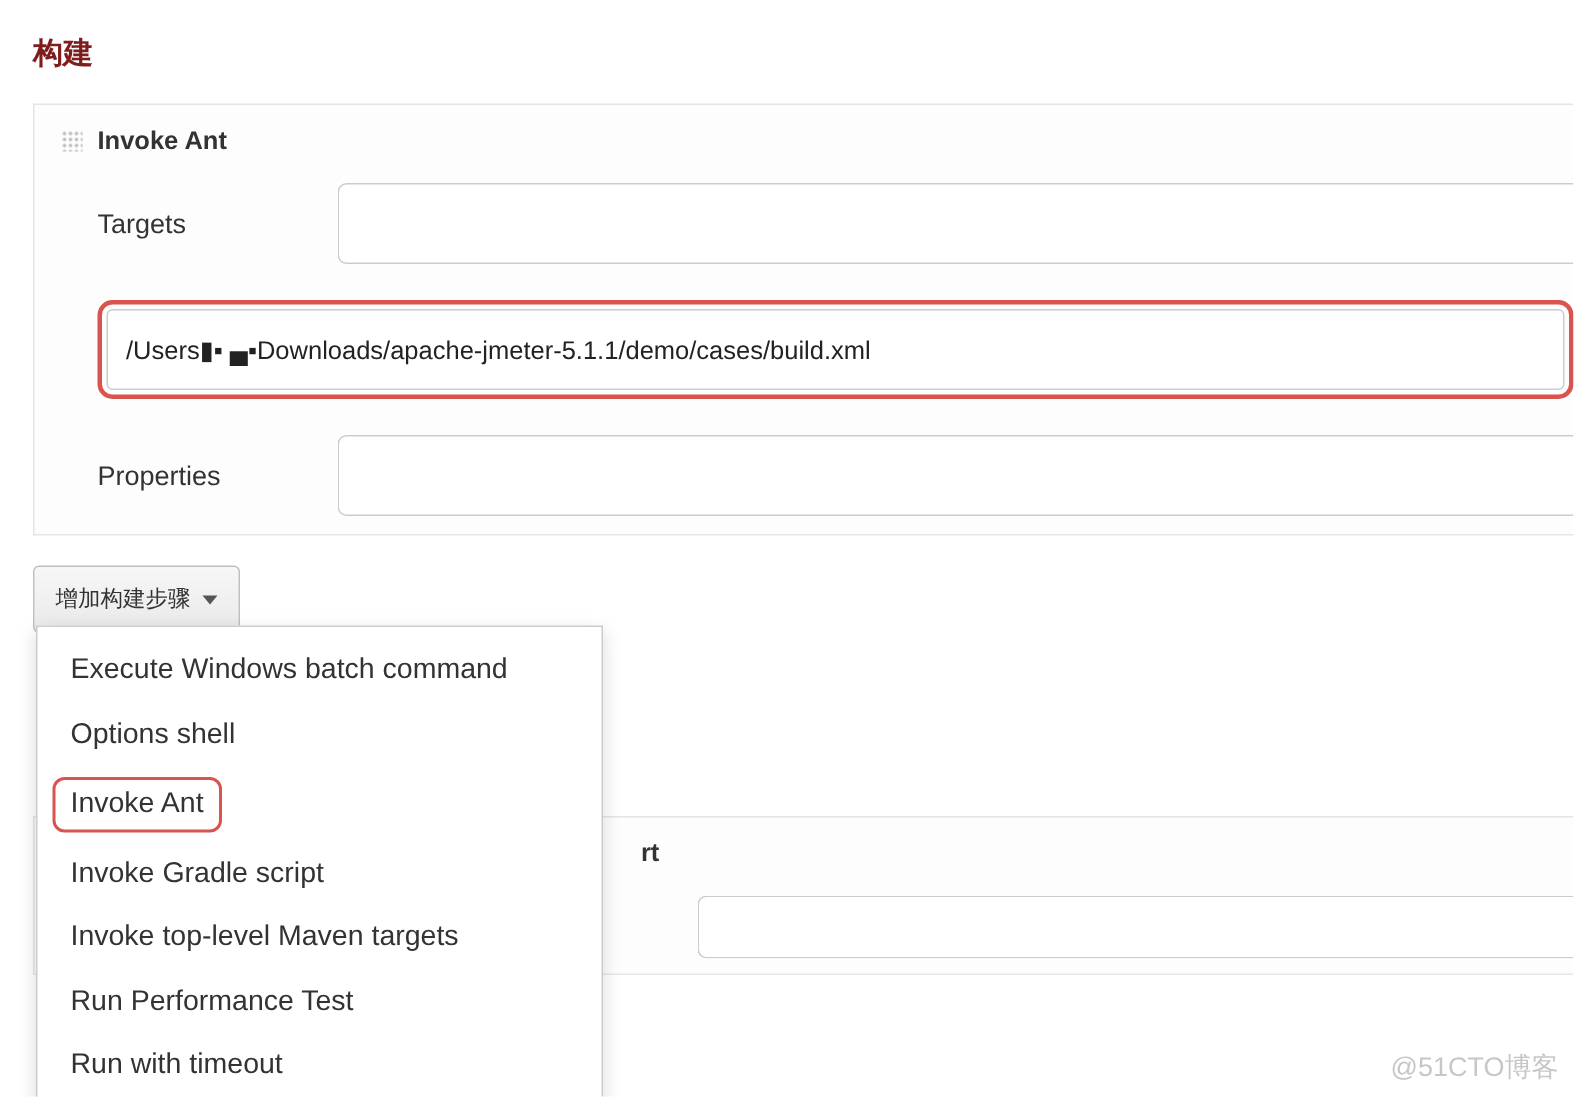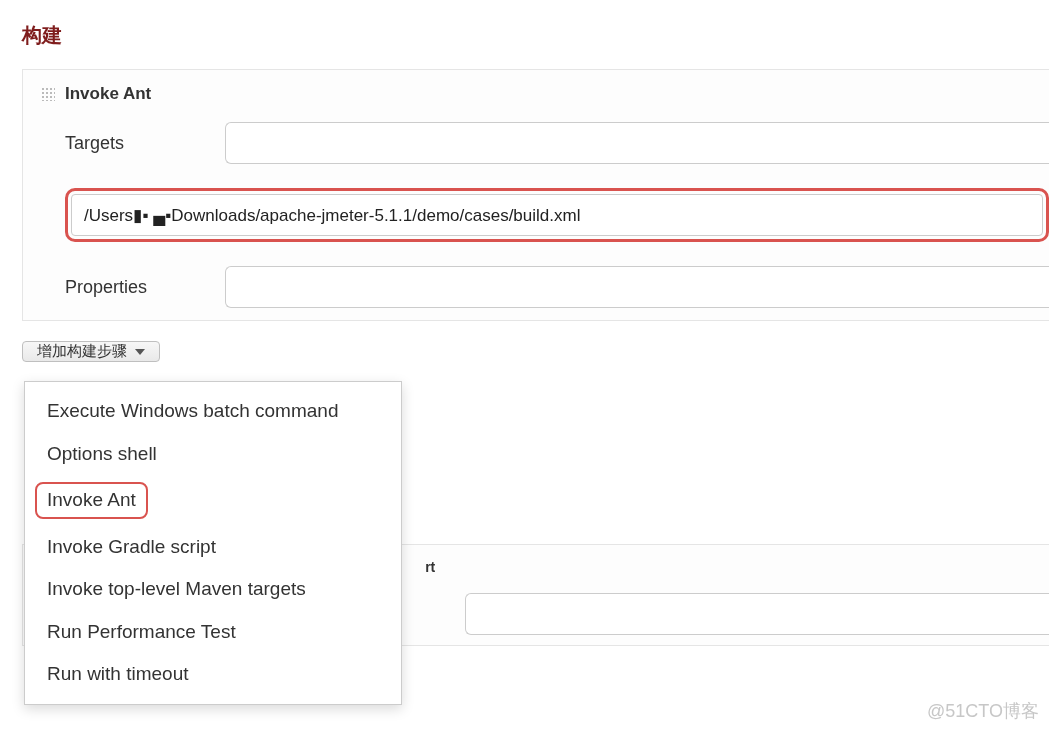--- a/index.html
+++ b/index.html
@@ -51,21 +51,21 @@
     padding: 12px 0 12px 42px;
   }
   .form-label {
     width: 160px;
     font-size: 18px;
     color: #333;
     flex-shrink: 0;
   }
   .text-input {
     flex: 1;
-    height: 42px;
+    height: 54px;
     border: 1px solid #ccc;
     border-right: none;
     border-radius: 6px 0 0 6px;
     background: #fff;
     padding: 0 12px;
     font-size: 17px;
     color: #222;
     outline: none;
   }
   .highlight-box {
@@ -83,21 +83,21 @@
   .last-row { padding-bottom: 26px; }
 
   .add-step-wrap {
     margin: 20px 0 0 22px;
     position: relative;
   }
   .add-step-btn {
     background: linear-gradient(#f7f7f7, #e9e9e9);
     border: 1px solid #bfbfbf;
     border-radius: 4px;
-    padding: 0 14px;
+    padding: 12px 14px;
     font-size: 15px;
     color: #333;
     cursor: pointer;
     display: inline-flex;
     align-items: center;
     gap: 8px;
   }
   .caret-down {
     width: 0; height: 0;
     border-left: 5px solid transparent;
@@ -145,21 +145,21 @@
     padding: 14px 0 0 18px;
   }
   .behind-title-row {
     display: flex;
     align-items: center;
     gap: 10px;
     padding-bottom: 8px;
   }
   .behind-title {
     font-weight: 700;
-    font-size: 14px;
+    font-size: 17px;
   }
   .behind-field-row {
     display: flex;
     padding: 10px 0 10px 24px;
   }
   .behind-input {
     flex: 1;
     height: 42px;
     border: 1px solid #ccc;
     border-right: none;

